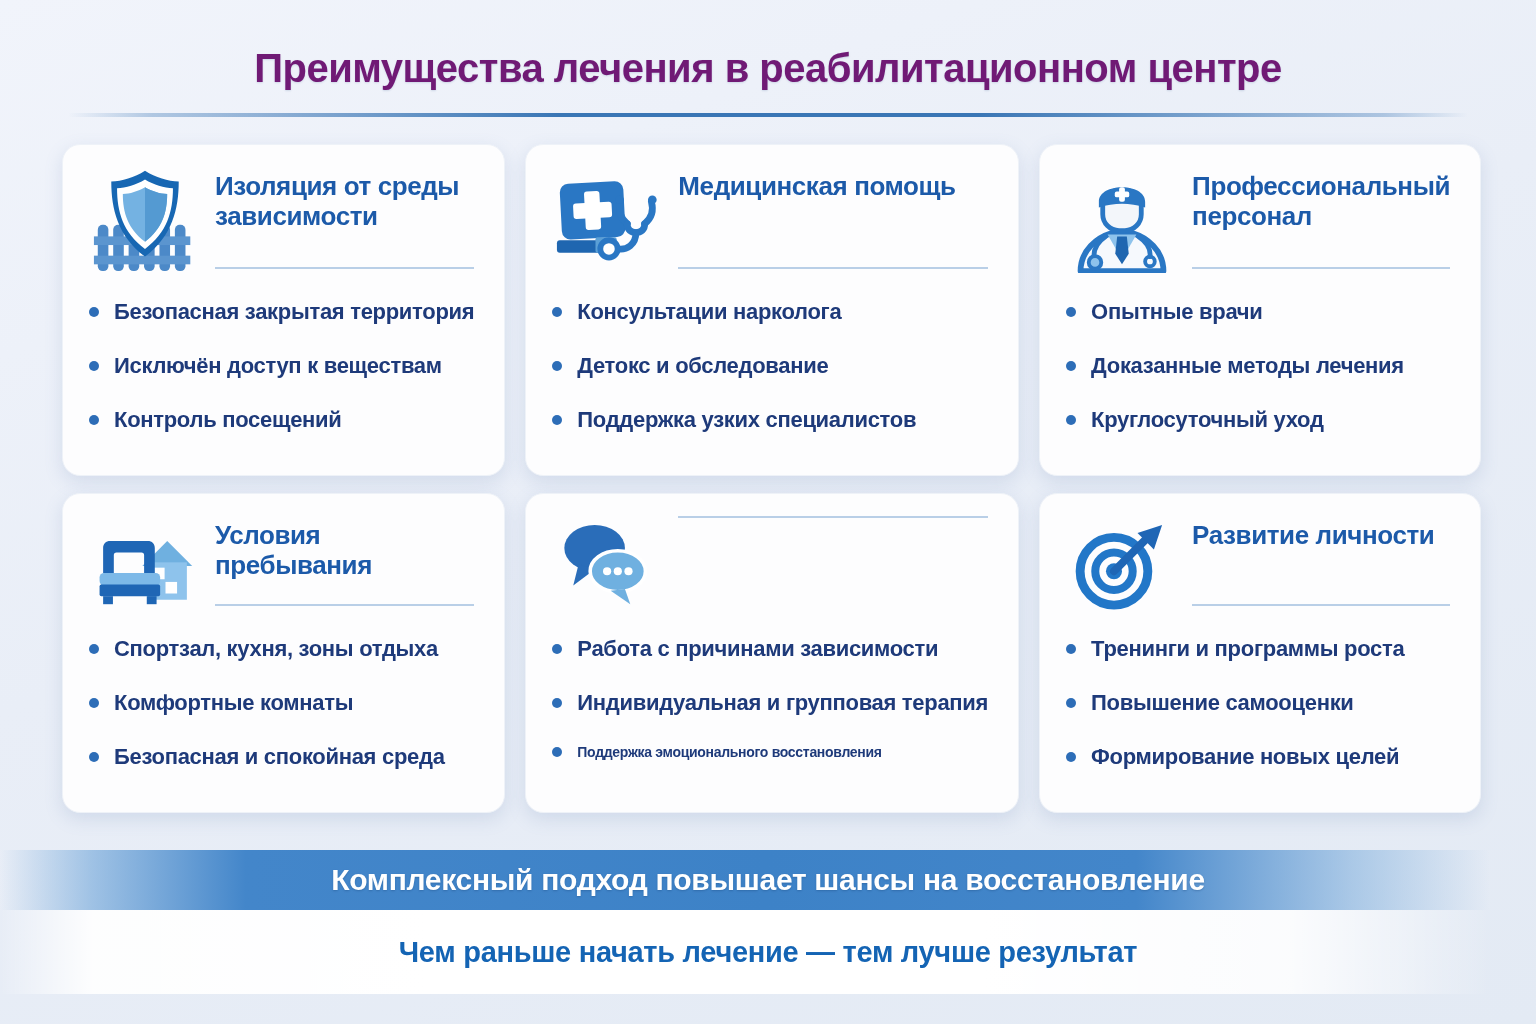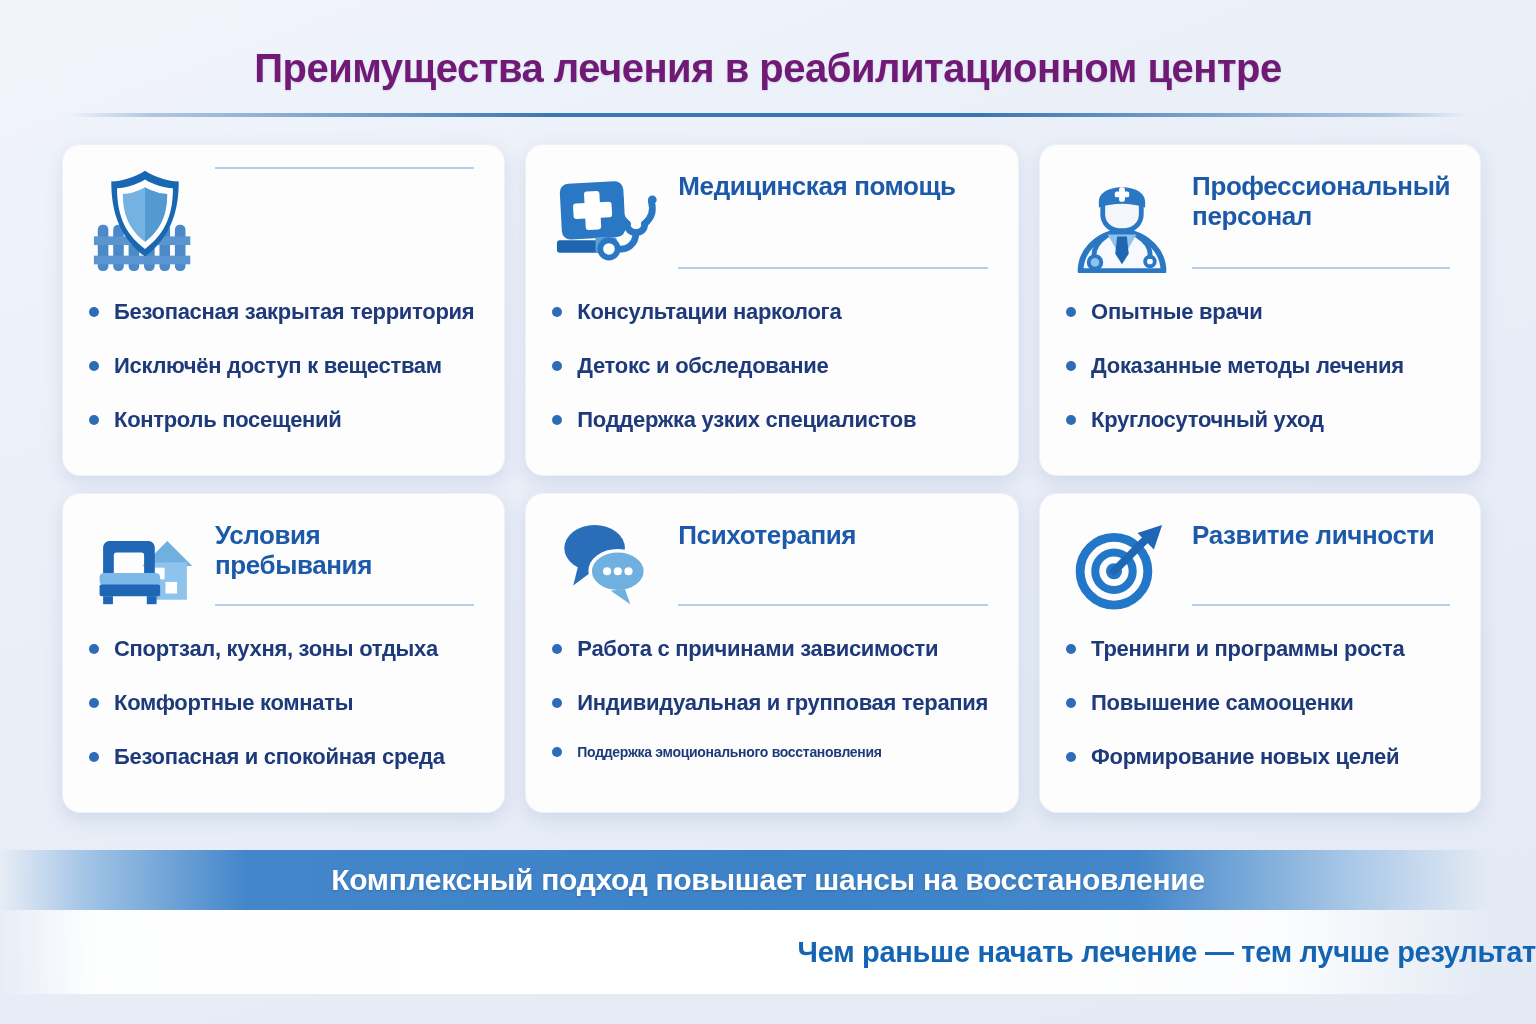--- a/index.html
+++ b/index.html
@@ -83,21 +83,21 @@
   .logo-text {
     font-size:62px; font-weight:bold; letter-spacing:-2px;
     background:linear-gradient(135deg,#11315c 0%,#1d4f8e 38%,#2f7cc4 62%,#143d70 100%);
     -webkit-background-clip:text; background-clip:text; color:transparent;
   }
   .logo-plus {
     font-size:70px; font-weight:bold; color:#2f86d1; margin-left:-2px; line-height:1;
     text-shadow:0 1px 2px rgba(40,90,150,.25);
   }
   .slogan {
-    width:100%; text-align:right;
+    width:100%; text-align:center;
     color:#1464b4; font-size:29px; font-weight:bold; letter-spacing:-0.3px;
   }
 </style>
 </head>
 <body>
 
 <h1 class="page-title">Преимущества лечения в реабилитационном центре</h1>
 <div class="top-divider"></div>
 
 <div class="cards-grid">
@@ -119,20 +119,21 @@
           <path d="M55 4 C66 11 79 15 90 15 C90 44 83 72 55 93 C27 72 20 44 20 15 C31 15 44 11 55 4 Z" fill="#1767b3"></path>
           <path d="M55 13 C64 18.5 75 22 84 22 C84 46 78 68 55 85 C32 68 26 46 26 22 C35 22 46 18.5 55 13 Z" fill="#ffffff"></path>
           <path d="M55 21 C62 25 71 28 78 28 C78 47 73 64 55 77.5 C37 64 32 47 32 28 C39 28 48 25 55 21 Z" fill="#74b2e2"></path>
           <clipPath id="halfR">
               <rect x="55" y="0" width="55" height="110"></rect>
             </clipPath>
           <path d="M55 21 C62 25 71 28 78 28 C78 47 73 64 55 77.5 C37 64 32 47 32 28 C39 28 48 25 55 21 Z" fill="#549ad2" clip-path="url(#halfR)"></path>
         </svg>
       </span>
       <div class="card-head-right">
+        <div class="card-title">Изоляция от среды зависимости</div>
         <div class="card-divider"></div>
       </div>
     </div>
     <ul>
       <li>
           <span class="dot"></span>
           <span>Безопасная закрытая территория</span>
         </li>
       <li>
           <span class="dot"></span>
@@ -271,21 +272,20 @@
           <ellipse cx="40" cy="36" rx="34" ry="26" fill="#2a6db9"></ellipse>
           <path d="M22 54 L16 78 L40 60 Z" fill="#2a6db9"></path>
           <ellipse cx="66" cy="62" rx="31" ry="23" fill="#6fb0e0" stroke="#ffffff" stroke-width="4"></ellipse>
           <path d="M74 82 L80 99 L58 84 Z" fill="#6fb0e0"></path>
           <circle cx="54" cy="62" r="4.6" fill="#ffffff"></circle>
           <circle cx="66" cy="62" r="4.6" fill="#ffffff"></circle>
           <circle cx="78" cy="62" r="4.6" fill="#ffffff"></circle>
         </svg>
       </span>
       <div class="card-head-right">
-        <div class="card-title">Психотерапия</div>
         <div class="card-divider"></div>
       </div>
     </div>
     <ul>
       <li>
           <span class="dot"></span>
           <span>Работа с причинами зависимости</span>
         </li>
       <li>
           <span class="dot"></span>

